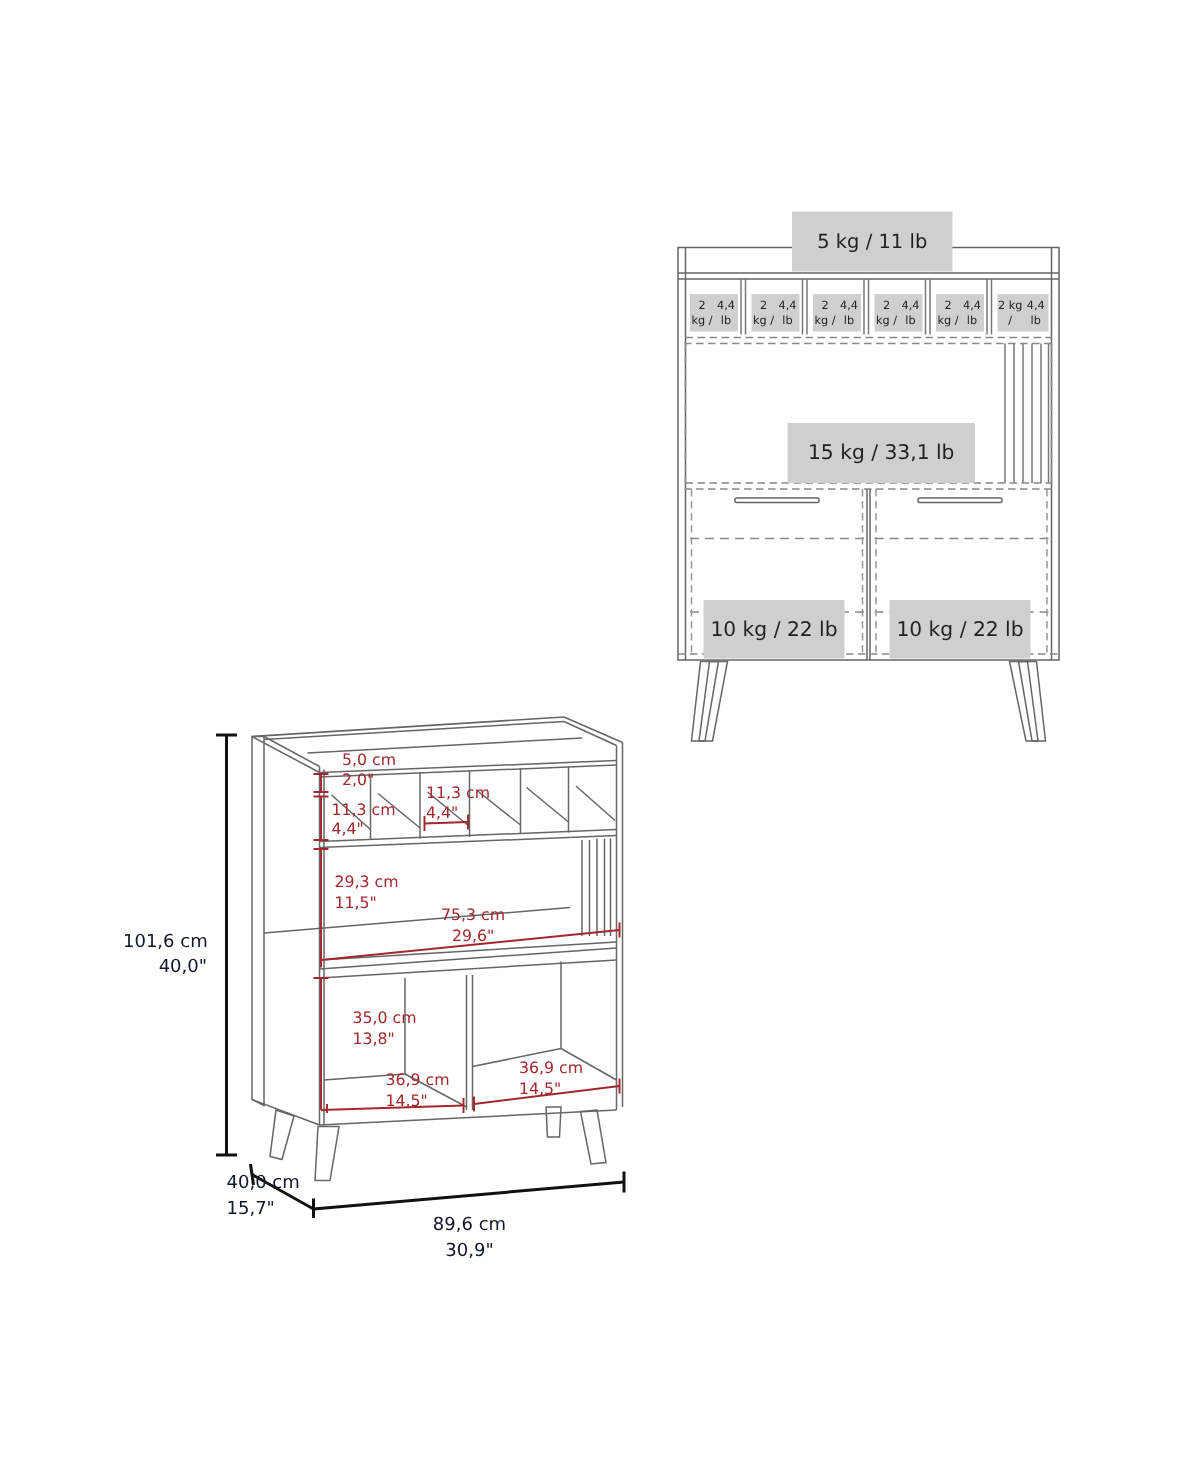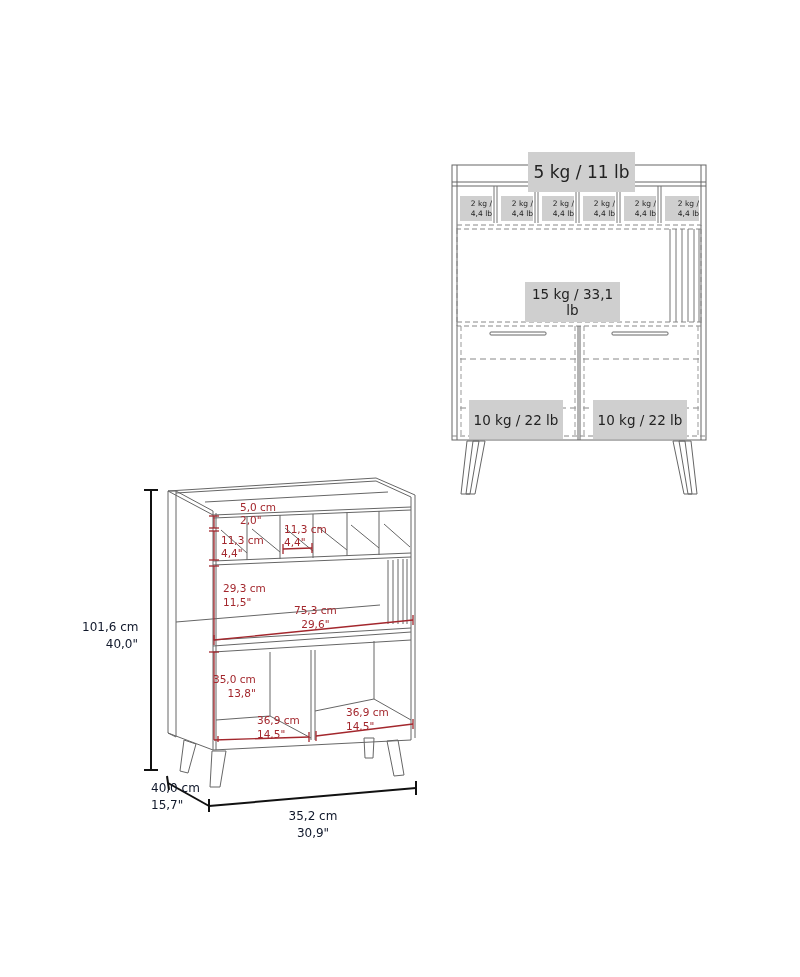--- a/index.html
+++ b/index.html
@@ -2,21 +2,21 @@
 <html><head>
 <meta charset="utf-8">
 <style>
   html, body { margin: 0; padding: 0; background: #ffffff; }
   body { width: 800px; height: 977px; position: relative; overflow: hidden;
          font-family: "DejaVu Sans", sans-serif; }
   svg { position: absolute; left: 0; top: 0; }
   .gray { position: absolute; background: #cfcfcf; color: #222; display: flex; align-items: center; justify-content: center; text-align: center; }
   .dim-red { position: absolute; color: #a3272d; font-size: 10.5px; line-height: 13px; white-space: nowrap; }
   .dim-black { position: absolute; color: #0f172a; font-size: 12px; line-height: 17px; white-space: nowrap; }
-  .small2 { font-size: 7.5px; line-height: 10px; flex-direction: column; align-items: flex-end; }
+  .small2 { font-size: 7.5px; line-height: 10px; flex-direction: row; }
 </style>
 </head>
 <body>
 
 <svg width="800" height="977" viewBox="0 0 800 977">
 
   <g stroke="#666" stroke-width="1" fill="none">
 
     <rect x="452" y="165" width="254" height="275"></rect>
     <line x1="457" y1="165" x2="457" y2="440"></line>
@@ -175,21 +175,21 @@
     <line x1="144" y1="490" x2="158" y2="490"></line>
     <line x1="144" y1="770" x2="158" y2="770"></line>
     <line x1="168" y1="783" x2="209" y2="806"></line>
     <line x1="167" y1="776" x2="169" y2="790"></line>
     <line x1="209" y1="799" x2="209" y2="812"></line>
     <line x1="209" y1="806" x2="416" y2="788"></line>
     <line x1="416" y1="781" x2="416" y2="795"></line>
   </g>
 </svg>
 
-<div class="gray" style="left:528px;top:152px;width:107px;height:40px;font-size:17px;">
+<div class="gray" style="left:528px;top:141px;width:107px;height:40px;font-size:13px;">
   <span>5 kg / 11 lb</span>
 </div>
 
 <div class="gray small2" style="left:460px;top:196px;width:32px;height:25px;">
   <span>2 kg /</span>
   <span>4,4 lb</span>
 </div>
 <div class="gray small2" style="left:501px;top:196px;width:32px;height:25px;">
   <span>2 kg /</span>
   <span>4,4 lb</span>
@@ -204,51 +204,51 @@
 </div>
 <div class="gray small2" style="left:624px;top:196px;width:32px;height:25px;">
   <span>2 kg /</span>
   <span>4,4 lb</span>
 </div>
 <div class="gray small2" style="left:665px;top:196px;width:34px;height:25px;">
   <span>2 kg /</span>
   <span>4,4 lb</span>
 </div>
 
-<div class="gray" style="left:525px;top:282px;width:95px;height:40px;font-size:13.5px;">
+<div class="gray" style="left:525px;top:282px;width:125px;height:40px;font-size:13.5px;">
   <span>15 kg / 33,1 lb</span>
 </div>
 <div class="gray" style="left:469px;top:400px;width:94px;height:39px;font-size:13.5px;">
   <span>10 kg / 22 lb</span>
 </div>
 <div class="gray" style="left:593px;top:400px;width:94px;height:39px;font-size:13.5px;">
   <span>10 kg / 22 lb</span>
 </div>
 
-<div class="dim-red" style="left:240px;top:501px;">
+<div class="dim-red" style="left:228px;top:501px;">
   <div>5,0 cm</div>
   <div>2,0"</div>
 </div>
 <div class="dim-red" style="left:221px;top:534px;">
   <div>11,3 cm</div>
   <div>4,4"</div>
 </div>
 <div class="dim-red" style="left:284px;top:523px;">
   <div>11,3 cm</div>
   <div>4,4"</div>
 </div>
 <div class="dim-red" style="left:223px;top:581px;line-height:14px;">
   <div>29,3 cm</div>
   <div>11,5"</div>
 </div>
 <div class="dim-red" style="left:294px;top:603px;text-align:center;line-height:14px;">
   <div>75,3 cm</div>
   <div>29,6"</div>
 </div>
-<div class="dim-red" style="left:213px;top:672px;line-height:14px;text-align:right;">
+<div class="dim-red" style="left:235px;top:672px;line-height:14px;">
   <div>35,0 cm</div>
   <div>13,8"</div>
 </div>
 <div class="dim-red" style="left:257px;top:713px;line-height:14px;">
   <div>36,9 cm</div>
   <div>14,5"</div>
 </div>
 <div class="dim-red" style="left:346px;top:705px;line-height:14px;">
   <div>36,9 cm</div>
   <div>14,5"</div>
@@ -256,15 +256,15 @@
 
 <div class="dim-black" style="left:82px;top:619px;text-align:right;width:56px;">
   <div>101,6 cm</div>
   <div>40,0"</div>
 </div>
 <div class="dim-black" style="left:151px;top:780px;">
   <div>40,0 cm</div>
   <div>15,7"</div>
 </div>
 <div class="dim-black" style="left:285px;top:808px;text-align:center;width:56px;">
-  <div>35,2 cm</div>
+  <div>89,6 cm</div>
   <div>30,9"</div>
 </div>
 
 </body></html>

